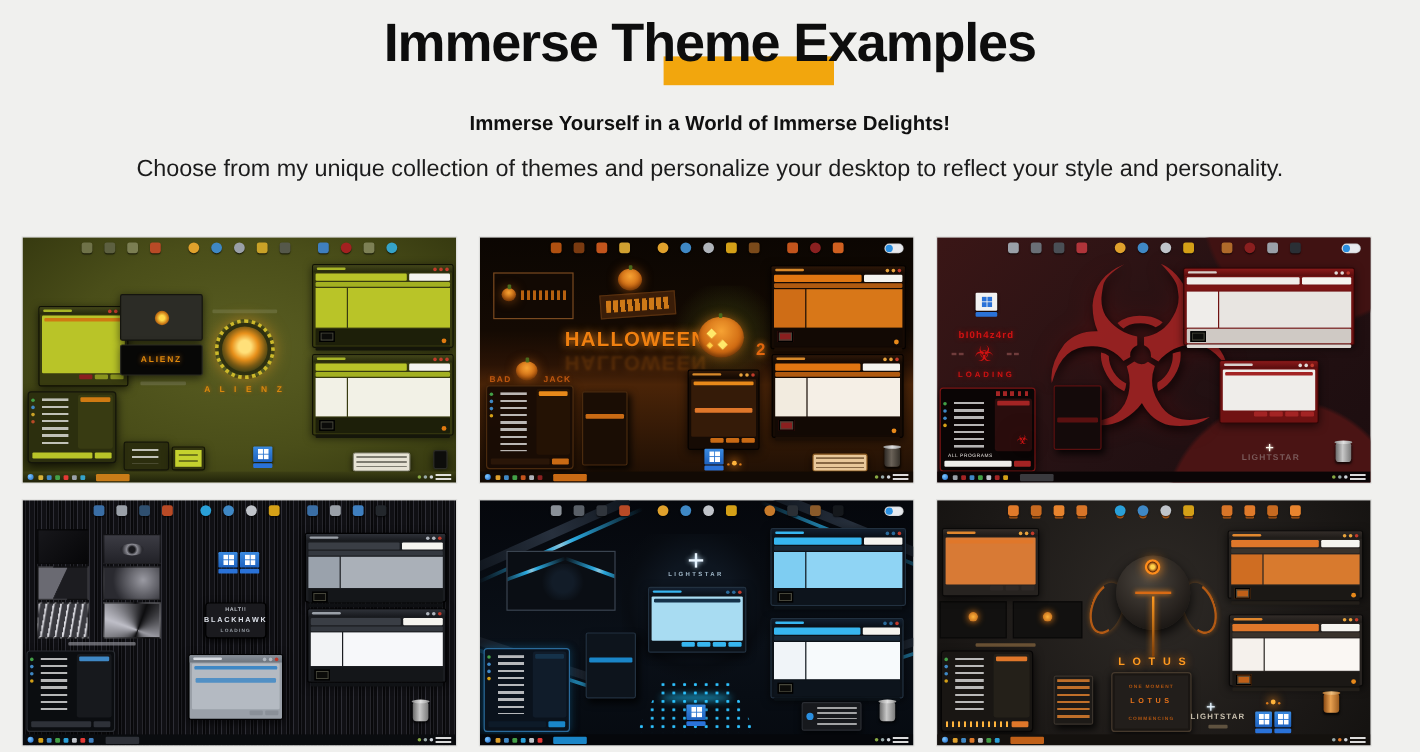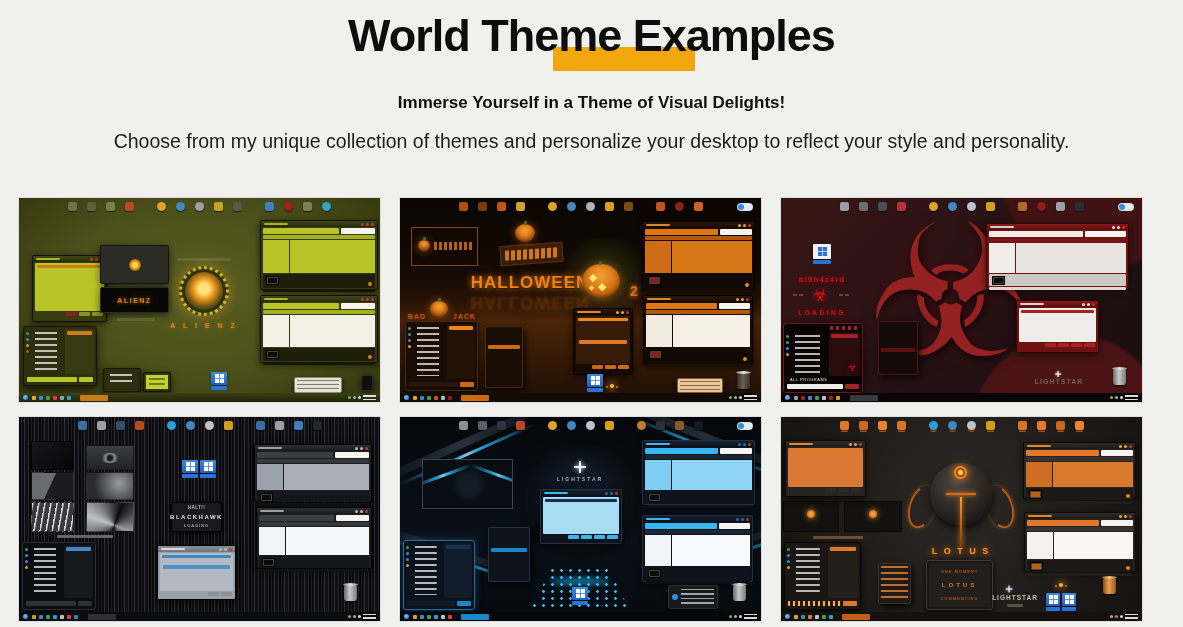--- a/index.html
+++ b/index.html
@@ -213,22 +213,22 @@
 <symbol id="wlb" viewBox="0 0 10 10">
         <rect width="4.6" height="4.6" fill="#2a72d8"></rect>
         <rect x="5.4" width="4.6" height="4.6" fill="#2a72d8"></rect>
         <rect y="5.4" width="4.6" height="4.6" fill="#2a72d8"></rect>
         <rect x="5.4" y="5.4" width="4.6" height="4.6" fill="#2a72d8"></rect>
       </symbol>
 </defs>
   </svg>
 
 <div class="hl"></div>
-<h1 class="title">World Theme Examples</h1>
-<h2 class="subtitle">Immerse Yourself in a Theme of Visual Delights!</h2>
+<h1 class="title">Immerse Theme Examples</h1>
+<h2 class="subtitle">Immerse Yourself in a World of Immerse Delights!</h2>
 <p class="desc">Choose from my unique collection of themes and personalize your desktop to reflect your style and personality.</p>
 
 <figure class="card t1" style="left:19px;top:198px">
   <div class="icons">
     <i style="background:#6f7248"></i>
       <i style="background:#5d6040"></i>
       <i style="background:#7b7e52"></i>
       <i style="background:#b84a26"></i>
     <i class="g" style="background:#e0a12c;border-radius:50%"></i>
       <i style="background:#3f88c5;border-radius:50%"></i>

